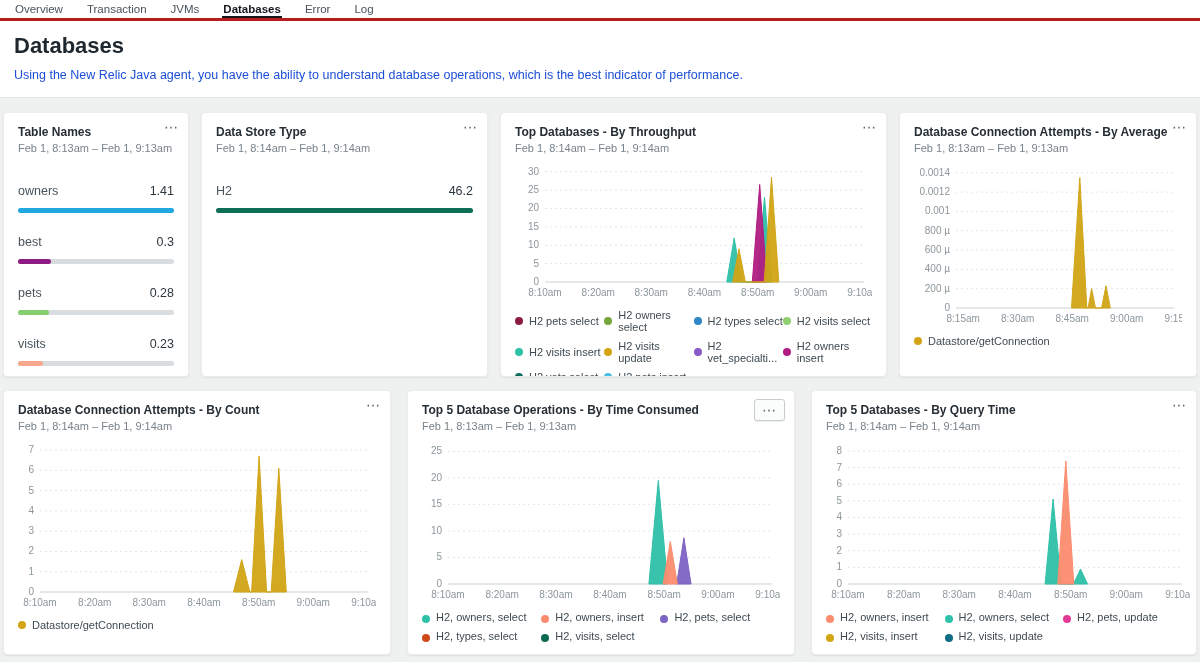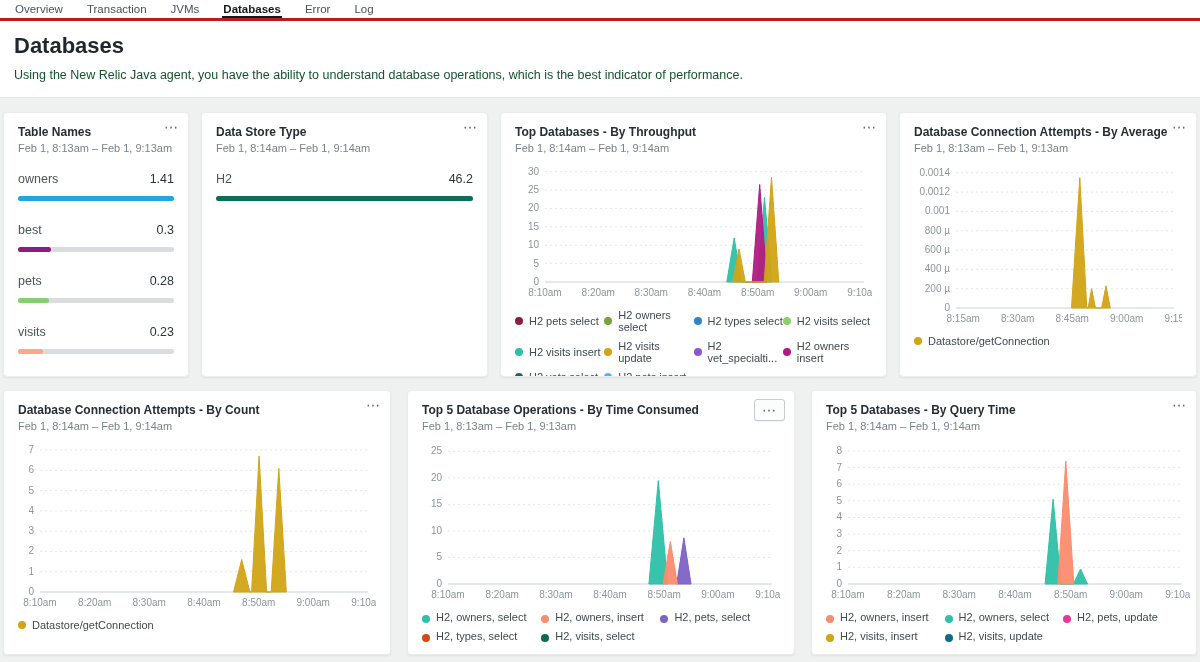--- a/index.html
+++ b/index.html
@@ -7,35 +7,35 @@
   body{background:#eff1f1;font-family:"Liberation Sans",sans-serif;color:#2a333a;}
 
   
   .topnav{display:flex;gap:22px;align-items:flex-end;background:#fff;height:21px;padding:0 14px;border-bottom:3px solid #b91c1c;}
   .tab{font-size:11.5px;color:#49525a;padding:3px 1px 3px;cursor:pointer;white-space:nowrap;}
   .tab.active{color:#15191d;font-weight:700;border-bottom:2px solid #15191d;padding-bottom:1px;}
 
   
   .page-header{background:#fff;padding:12px 14px 15px;border-bottom:1px solid #e2e4e5;}
   .page-header h1{font-size:22px;color:#1f272e;font-weight:700;margin-bottom:9px;}
-  .page-header p{font-size:12.5px;color:#14532d;}
+  .page-header p{font-size:12.5px;color:#1d4ed8;}
 
   
   .board{padding:14px 3px 4px;display:flex;flex-direction:column;gap:13px;}
   .row1{display:grid;grid-template-columns:186px 287px 387px 1fr;gap:12px;}
   .row2{display:grid;grid-template-columns:388px 388px 1fr;gap:16px;}
 
   .card{position:relative;background:#fff;border-radius:4px;height:265px;box-shadow:0 1px 2px rgba(0,0,0,.07);border:1px solid #ececec;padding:12px 14px;overflow:hidden;}
   .card-title{font-size:12px;font-weight:700;color:#272f36;}
   .card-dates{font-size:11px;color:#79838b;margin-top:3px;}
   .menu-btn{position:absolute;top:6px;right:9px;border:none;background:none;color:#5b656c;font-size:14px;line-height:16px;cursor:pointer;letter-spacing:1px;font-family:"Liberation Sans",sans-serif;}
   .menu-btn.boxed{border:1px solid #c6ccd0;border-radius:3px;background:#fbfcfc;padding:2px 7px;box-shadow:0 1px 1px rgba(0,0,0,.06);top:8px;}
 
   
-  .bars{margin-top:18px;}
+  .bars{margin-top:30px;}
   .bar-row{margin-bottom:22px;}
   .bar-row .line{display:flex;justify-content:space-between;font-size:12.5px;color:#49545b;margin-bottom:10px;}
   .bar-row .val{color:#2c363d;}
   .bar-track{height:5px;background:#d9dddf;border-radius:3px;position:relative;}
   .bar-fill{position:absolute;left:0;top:0;height:5px;border-radius:3px;}
 
   
   .chart{width:100%;margin-top:6px;}
   .chart svg{display:block;}
   .chart svg text{font-family:"Liberation Sans",sans-serif;font-size:10px;fill:#8d969b;}

